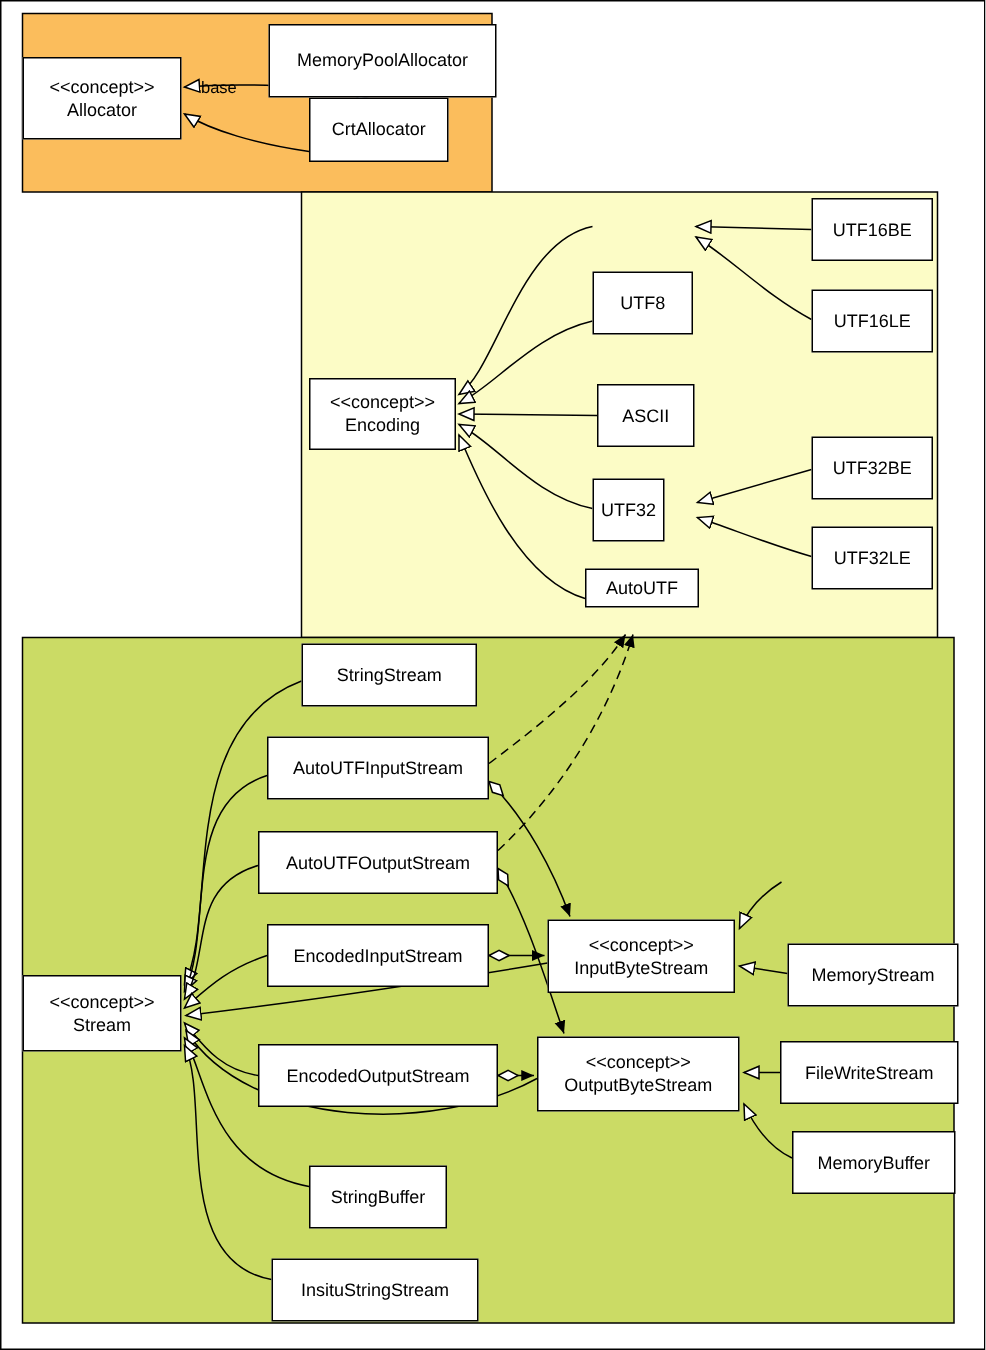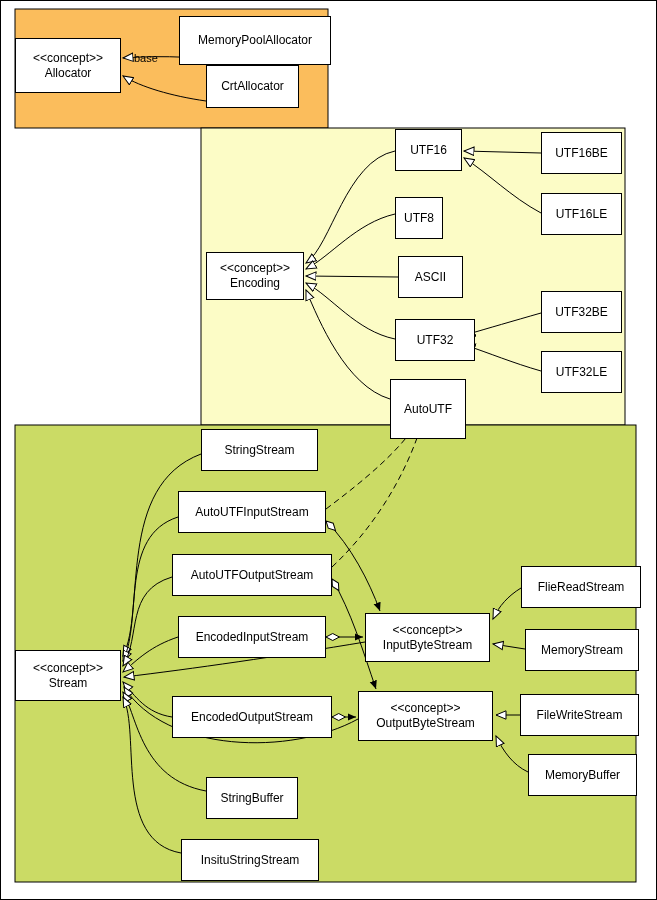--- a/index.html
+++ b/index.html
@@ -82,25 +82,24 @@
     <span>&lt;&lt;concept&gt;&gt;</span>
     <span>Allocator</span>
   </div>
   <div class="node" style="left:178px;top:15px;width:152px;height:49px">MemoryPoolAllocator</div>
   <div class="node" style="left:205px;top:64px;width:93px;height:43px">CrtAllocator</div>
 
   <div class="node" style="left:205px;top:251px;width:98px;height:48px">
     <span>&lt;&lt;concept&gt;&gt;</span>
     <span>Encoding</span>
   </div>
-  <div class="node" style="left:394px;top:128px;width:67px;height:42px">UTF16</div>
-  <div class="node" style="left:394px;top:196px;width:48px;height:42px">UTF8</div>
+  <div class="node" style="left:394px;top:180px;width:67px;height:42px">UTF8</div>
   <div class="node" style="left:397px;top:255px;width:65px;height:42px">ASCII</div>
-  <div class="node" style="left:394px;top:318px;width:80px;height:42px">UTF32</div>
-  <div class="node" style="left:389px;top:378px;width:76px;height:60px">AutoUTF</div>
+  <div class="node" style="left:394px;top:318px;width:48px;height:42px">UTF32</div>
+  <div class="node" style="left:389px;top:378px;width:76px;height:26px">AutoUTF</div>
   <div class="node" style="left:540px;top:131px;width:81px;height:42px">UTF16BE</div>
   <div class="node" style="left:540px;top:192px;width:81px;height:42px">UTF16LE</div>
   <div class="node" style="left:540px;top:290px;width:81px;height:42px">UTF32BE</div>
   <div class="node" style="left:540px;top:350px;width:81px;height:42px">UTF32LE</div>
 
   <div class="node" style="left:14px;top:649px;width:106px;height:51px">
     <span>&lt;&lt;concept&gt;&gt;</span>
     <span>Stream</span>
   </div>
   <div class="node" style="left:200px;top:428px;width:117px;height:42px">StringStream</div>
@@ -111,18 +110,17 @@
   <div class="node" style="left:205px;top:776px;width:92px;height:42px">StringBuffer</div>
   <div class="node" style="left:180px;top:838px;width:138px;height:42px">InsituStringStream</div>
   <div class="node" style="left:364px;top:612px;width:125px;height:49px">
     <span>&lt;&lt;concept&gt;&gt;</span>
     <span>InputByteStream</span>
   </div>
   <div class="node" style="left:357px;top:690px;width:135px;height:50px">
     <span>&lt;&lt;concept&gt;&gt;</span>
     <span>OutputByteStream</span>
   </div>
-  <div class="node" style="left:520px;top:565px;width:120px;height:42px">FlieReadStream</div>
   <div class="node" style="left:524px;top:628px;width:114px;height:42px">MemoryStream</div>
   <div class="node" style="left:519px;top:693px;width:119px;height:42px">FileWriteStream</div>
   <div class="node" style="left:527px;top:753px;width:109px;height:42px">MemoryBuffer</div>
 
 </div>
 
 </body></html>

